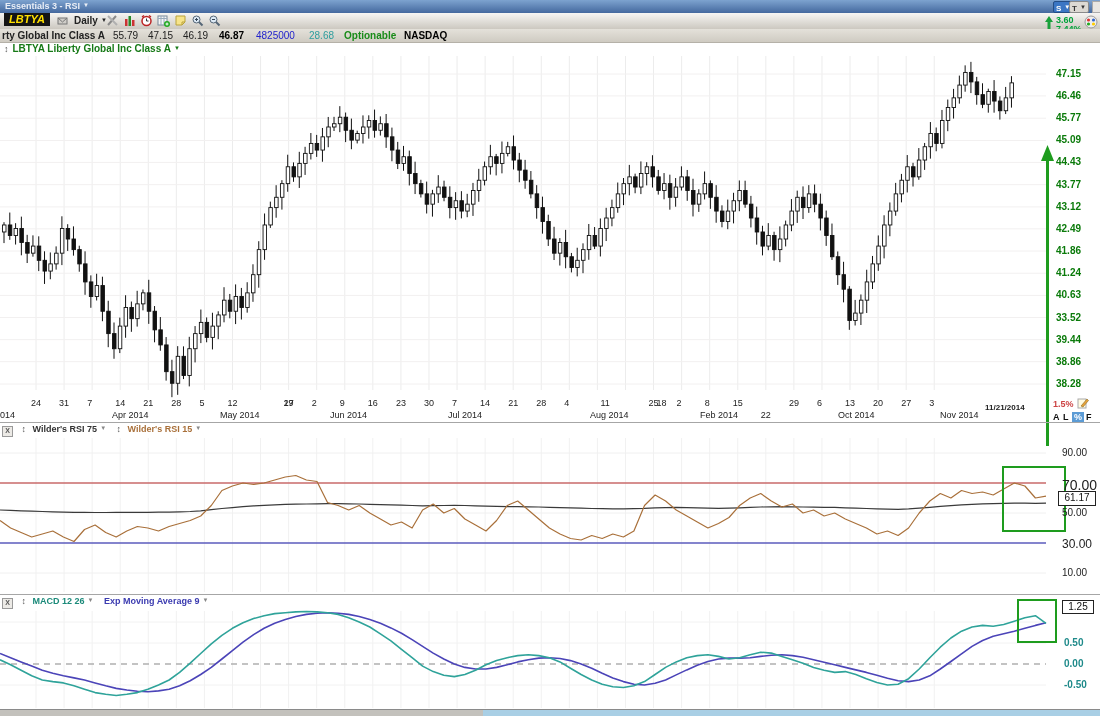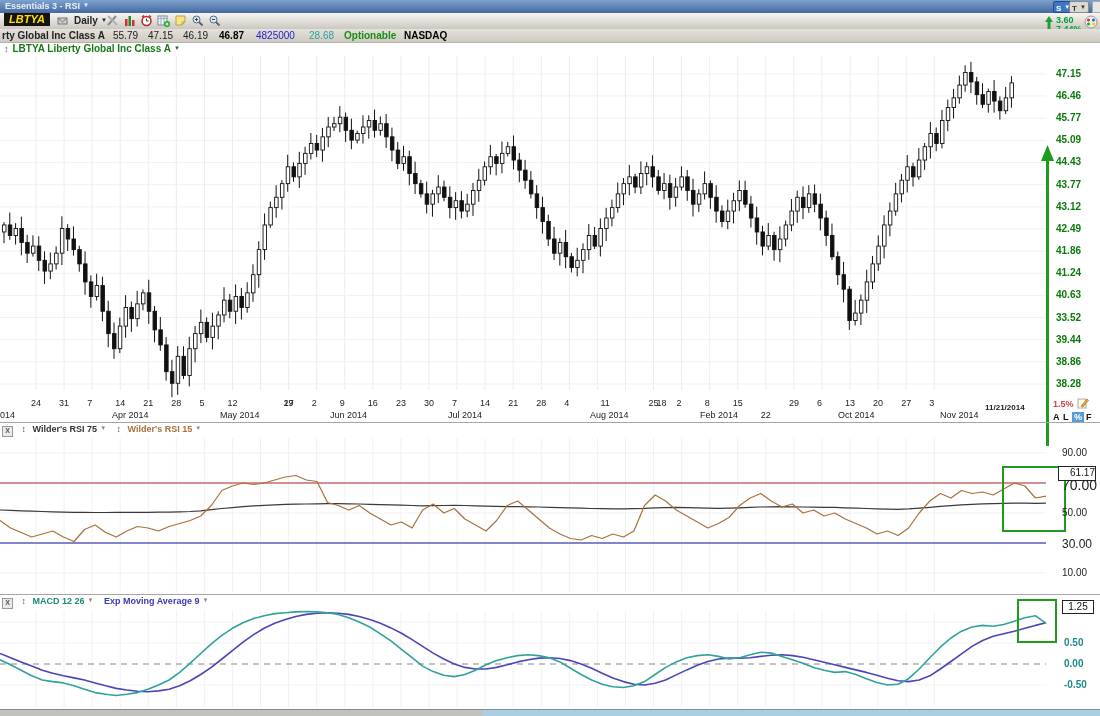--- a/index.html
+++ b/index.html
@@ -740,21 +740,21 @@
     <span style="color:#a9703a;cursor:pointer;"><span>Wilder's RSI 15</span><span class="caret" style="color:#888">▼</span></span>
   </div>
 
   <div class="abs panelhdr" style="left:2px;top:596px;">
     <span class="xbox">X</span>
     <span class="handle">↕</span>
     <span style="color:#1b8a7a;cursor:pointer;"><span>MACD 12 26</span><span class="caret" style="color:#888">▼</span></span>
     <span style="color:#3b3bb0;cursor:pointer;margin-left:8px;"><span>Exp Moving Average 9</span><span class="caret" style="color:#888">▼</span></span>
   </div>
 
-  <div class="valbox" style="left:1058px;top:466px;width:36px;height:13px;text-align:right;">61.17</div>
+  <div class="valbox" style="left:1058px;top:491px;width:36px;height:13px;">61.17</div>
   <div class="valbox" style="left:1062px;top:600px;width:30px;height:12px;line-height:11px;">1.25</div>
 
   <div class="abs" style="left:0;top:710px;width:1100px;height:6px;background:#dddbd7;">
     <div class="abs" style="left:0;top:0;width:483px;height:6px;background:#c3c1bc;"></div>
     <div class="abs" style="left:483px;top:0;width:617px;height:6px;background:#a9cfe5;"></div>
   </div>
 
 </div>
 
 </body></html>

